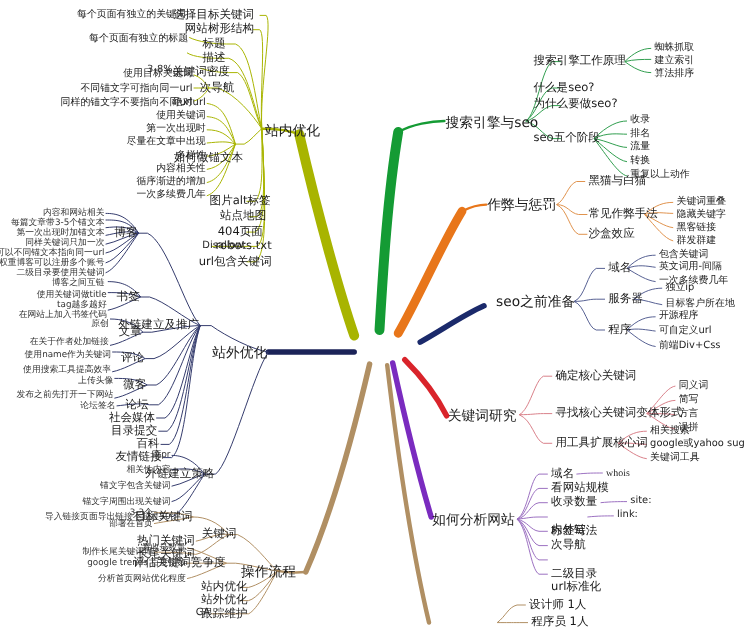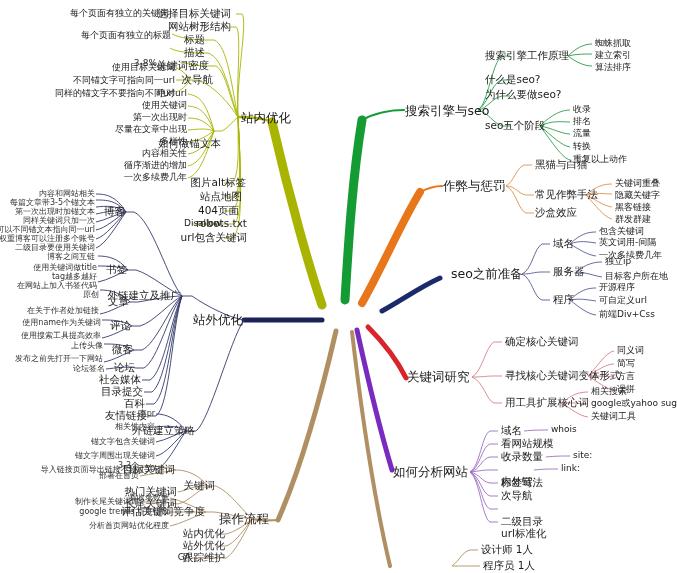--- a/index.html
+++ b/index.html
@@ -476,21 +476,21 @@
     <span class="lbl">相关搜索</span></div>
   <div class="node l3 right" style="left:590px;top:404px;">
     <span class="lbl">google或yahoo suggest</span></div>
   <div class="node l3 right" style="left:590px;top:417px;">
     <span class="lbl">关键词工具</span></div>
 
   <div class="node l1 right" style="left:392px;top:472px;">
     <span class="lbl">如何分析网站</span></div>
   <div class="node l2 right" style="left:500px;top:431px;">
     <span class="lbl">域名</span></div>
-  <div class="node l3 right" style="left:550px;top:430px;">
+  <div class="node l3 right" style="left:550px;top:430px;font-family:Liberation Serif, serif;">
     <span class="lbl">whois</span></div>
   <div class="node l2 right" style="left:500px;top:444px;">
     <span class="lbl">看网站规模</span></div>
   <div class="node l2 right" style="left:500px;top:457px;">
     <span class="lbl">收录数量</span></div>
   <div class="node l3 right" style="left:572px;top:456px;">
     <span class="lbl">site:</span></div>
   <div class="node l2 right" style="left:500px;top:470px;margin-top:12px;">
     <span class="lbl">内外链</span></div>
   <div class="node l3 right" style="left:560px;top:469px;">

